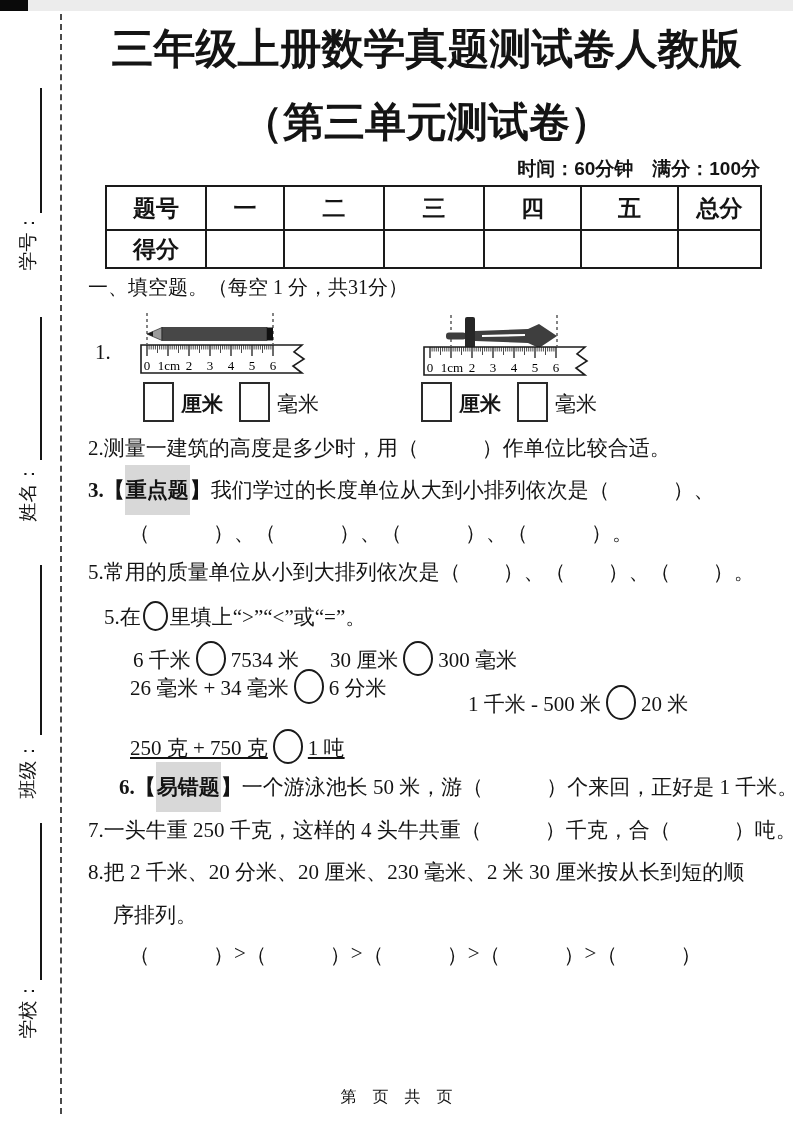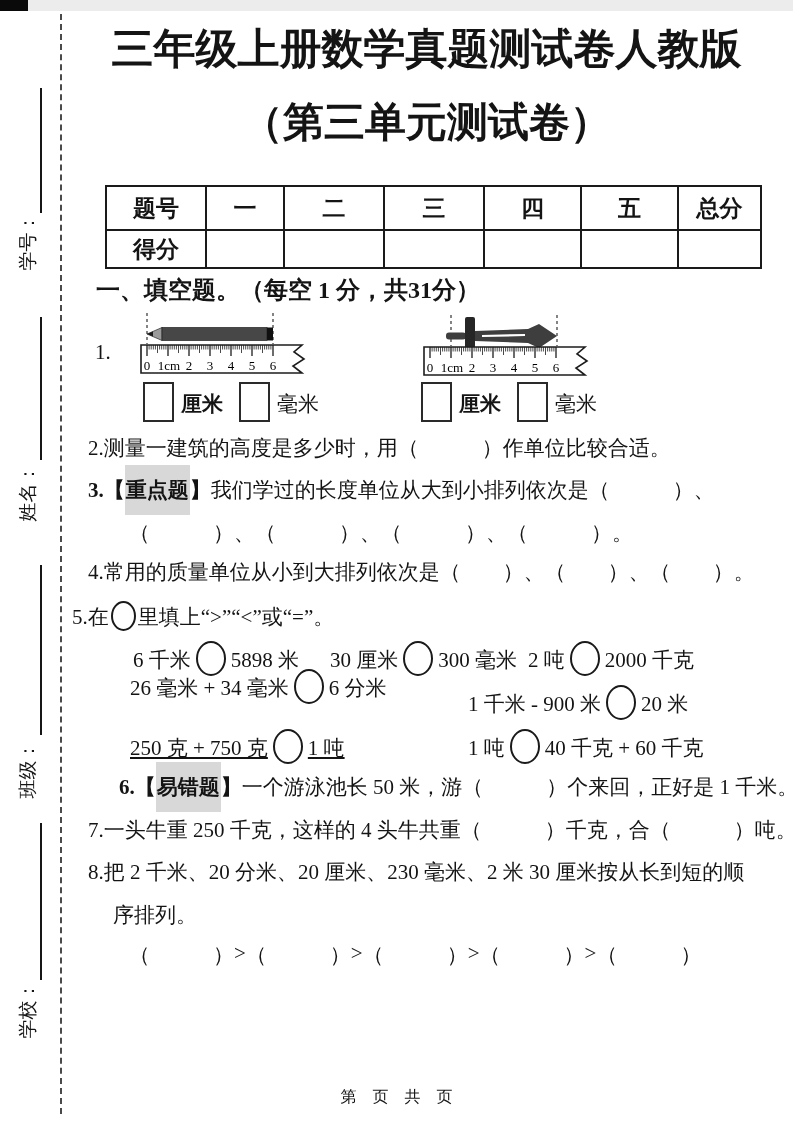--- a/index.html
+++ b/index.html
@@ -15,21 +15,21 @@
          font-family:"Liberation Sans",sans-serif;font-weight:bold;font-size:42px;line-height:1.1;white-space:nowrap;}
   .subtitle{position:absolute;left:88px;top:95px;width:677px;text-align:center;
             font-family:"Liberation Sans",sans-serif;font-weight:bold;font-size:41px;white-space:nowrap;}
   .meta{position:absolute;right:33px;top:156px;font-family:"Liberation Sans",sans-serif;
         font-weight:bold;font-size:19px;white-space:nowrap;}
   table.score{position:absolute;left:105px;top:185px;border-collapse:collapse;table-layout:fixed;}
   table.score td{border:2px solid #1a1a1a;text-align:center;vertical-align:middle;
         font-family:"Liberation Sans",sans-serif;font-weight:bold;font-size:23px;padding:0;}
   table.score tr.r1 td{height:42px;}
   table.score tr.r2 td{height:36px;}
-  .sec{position:absolute;left:96px;top:274px;font-size:24px;font-weight:bold;white-space:nowrap;}
+  .sec{position:absolute;left:88px;top:274px;font-size:20px;font-weight:normal;white-space:nowrap;}
   .q{position:absolute;font-size:21px;white-space:nowrap;}
   .tagbox{background:#d8d8d8;font-weight:bold;padding:13px 1px;}
   .bold{font-weight:bold;}
   .circ{display:inline-block;width:26px;height:31px;border:2px solid #1a1a1a;border-radius:50%;
         vertical-align:-9px;margin:0 5px;}
   .circ.small{width:21px;height:26px;vertical-align:-7px;margin:0 2px;}
   .fbox{display:inline-block;width:27px;height:36px;border:2px solid #2a2a2a;
         vertical-align:-11px;margin-right:7px;}
   .boxrow{position:absolute;font-size:21px;white-space:nowrap;}
   .boxrow .unit{margin-right:16px;font-weight:bold;}
@@ -51,20 +51,21 @@
   <div class="side-label" style="top:231px;">学号：</div>
   <div class="side-line" style="top:317px;height:143px;"></div>
   <div class="side-label" style="top:482px;">姓名：</div>
   <div class="side-line" style="top:565px;height:170px;"></div>
   <div class="side-label" style="top:759px;">班级：</div>
   <div class="side-line" style="top:823px;height:157px;"></div>
   <div class="side-label" style="top:999px;">学校：</div>
 
   <div class="title">三年级上册数学真题测试卷人教版</div>
   <div class="subtitle">（第三单元测试卷）</div>
+  <div class="meta">时间：60分钟　满分：100分</div>
 
   <table class="score">
     <colgroup>
       <col style="width:100px">
         <col style="width:78px">
         <col style="width:100px">
         <col style="width:100px">
       <col style="width:97px">
         <col style="width:97px">
         <col style="width:83px">
@@ -268,33 +269,31 @@
   </div>
   <div class="boxrow" style="left:421px;top:382px;">
     <span class="fbox"></span><span class="unit">厘米</span><span class="fbox"></span><span>毫米</span>
   </div>
 
   <div class="q" style="left:88px;top:434px;">2.测量一建筑的高度是多少时，用（　　　）作单位比较合适。</div>
 
   <div class="q" style="left:88px;top:476px;"><span class="bold">3.【</span><span class="tagbox">重点题</span><span class="bold">】</span><span>我们学过的长度单位从大到小排列依次是（　　　）、</span></div>
   <div class="q" style="left:129px;top:519px;">（　　　）、（　　　）、（　　　）、（　　　）。</div>
 
-  <div class="q" style="left:88px;top:558px;">4.常用的质量单位从小到大排列依次是（　　）、（　　）、（　　）。</div>
-
-  <div class="q" style="left:72px;top:601px;text-align:center;"><span>5.在</span><span class="circ small"></span><span>里填上“&gt;”“&lt;”或“=”。</span></div>
-
-  <div class="q" style="left:133px;top:641px;"><span>6 千米</span><span class="circ"></span><span>5898 米</span></div>
+  <div class="q" style="left:88px;top:558px;">5.常用的质量单位从小到大排列依次是（　　）、（　　）、（　　）。</div>
+
+  <div class="q" style="left:104px;top:601px;text-align:center;"><span>5.在</span><span class="circ small"></span><span>里填上“&gt;”“&lt;”或“=”。</span></div>
+
+  <div class="q" style="left:133px;top:641px;"><span>6 千米</span><span class="circ"></span><span>7534 米</span></div>
   <div class="q" style="left:330px;top:641px;"><span>30 厘米</span><span class="circ"></span><span>300 毫米</span></div>
-  <div class="q" style="left:528px;top:641px;"><span>2 吨</span><span class="circ"></span><span>2000 千克</span></div>
 
   <div class="q" style="left:130px;top:669px;"><span>26 毫米 + 34 毫米</span><span class="circ"></span><span>6 分米</span></div>
-  <div class="q" style="left:468px;top:685px;"><span>1 千米 - 900 米</span><span class="circ"></span><span>20 米</span></div>
+  <div class="q" style="left:468px;top:685px;"><span>1 千米 - 500 米</span><span class="circ"></span><span>20 米</span></div>
 
   <div class="q" style="left:130px;top:729px;text-decoration:underline;"><span>250 克 + 750 克</span><span class="circ"></span><span>1 吨</span></div>
-  <div class="q" style="left:468px;top:729px;"><span>1 吨</span><span class="circ"></span><span>40 千克 + 60 千克</span></div>
 
   <div class="q" style="left:88px;top:773px;margin-left:31px;"><span class="bold">6.【</span><span class="tagbox">易错题</span><span class="bold">】</span><span>一个游泳池长 50 米，游（　　　）个来回，正好是 1 千米。</span></div>
 
   <div class="q" style="left:88px;top:816px;">7.一头牛重 250 千克，这样的 4 头牛共重（　　　）千克，合（　　　）吨。</div>
 
   <div class="q" style="left:88px;top:858px;">8.把 2 千米、20 分米、20 厘米、230 毫米、2 米 30 厘米按从长到短的顺</div>
   <div class="q" style="left:113px;top:901px;">序排列。</div>
   <div class="ans">
     <span>（　　　）</span>
     <span>&gt;</span>

